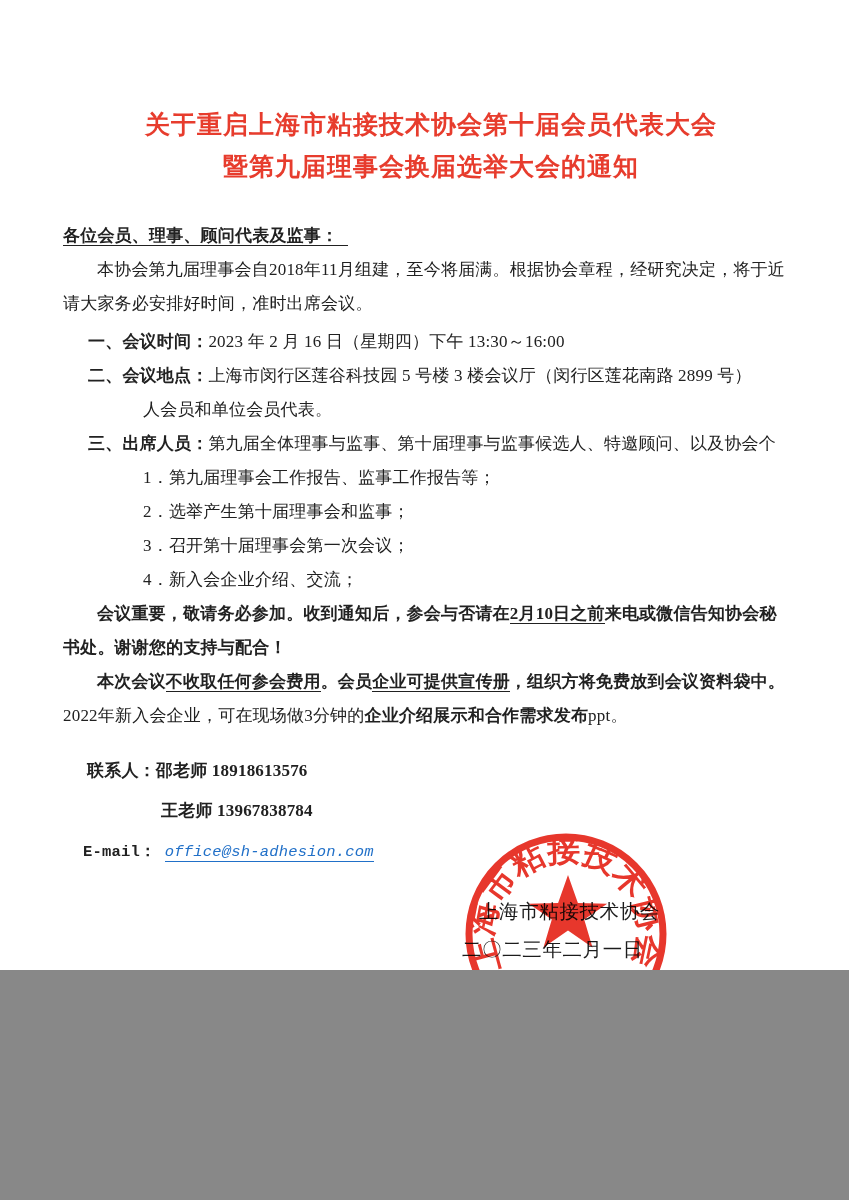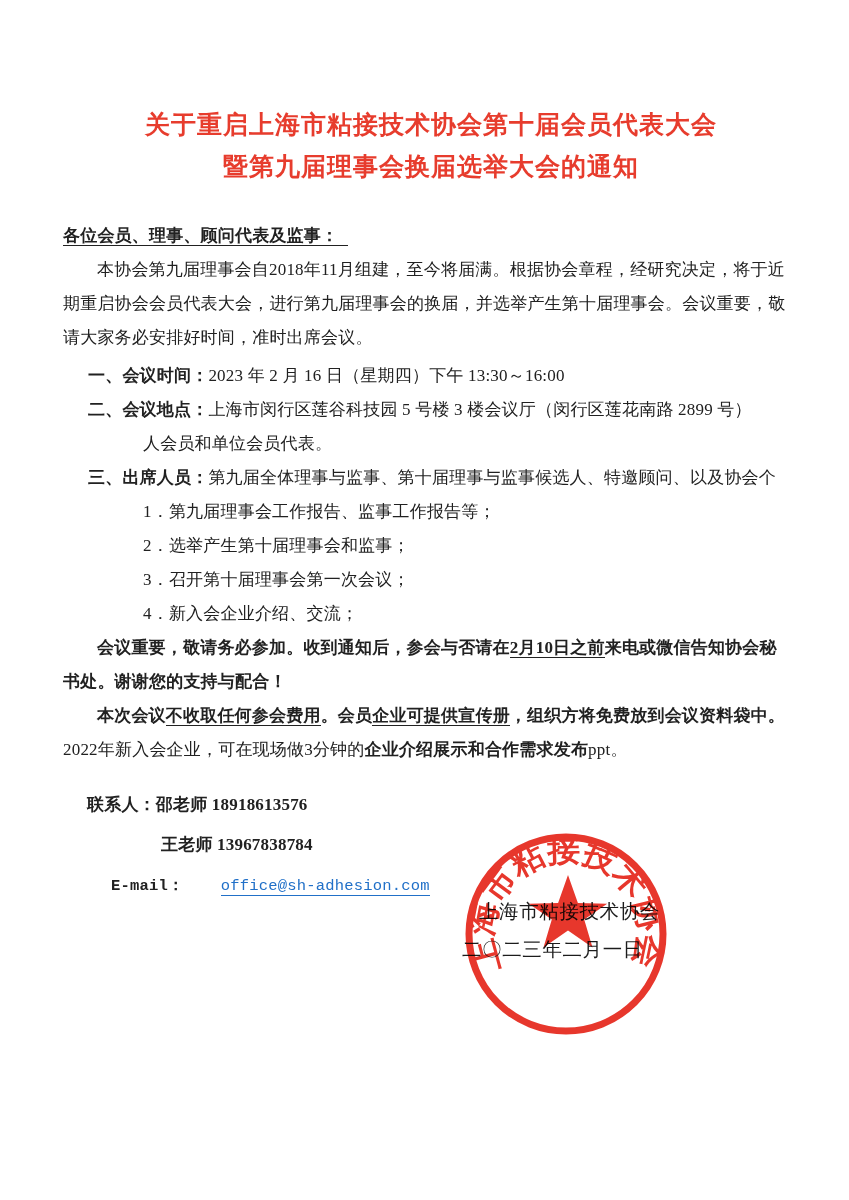--- a/index.html
+++ b/index.html
@@ -1,18 +1,18 @@
 <!DOCTYPE html>
 <html><head>
 <meta charset="utf-8">
 <style>
   html,body{margin:0;padding:0;background:#888;}
   .page{
     position:relative;
-    width:849px;height:1200px;
+    width:849px;height:970px;
     margin:0 auto;
     background:#ffffff;
     overflow:hidden;
     font-family:"Liberation Serif","DejaVu Serif",serif;
     color:#212121;
   }
   .doc{
     position:absolute;
     left:63px; right:50px; top:0;
   }
@@ -26,23 +26,23 @@
   .line.title{
     font-size:25px;
     line-height:42px;
     font-weight:bold;
     text-align:center;
     letter-spacing:1px;
     color:#e73c2d;
   }
   .b{font-weight:bold;text-align:right;}
   .u{border-bottom:1.5px solid currentColor;}
-  .mono{font-family:"Liberation Mono","DejaVu Sans Mono",monospace;font-size:15.5px;margin-left:28px;}
+  .mono{font-family:"Liberation Mono","DejaVu Sans Mono",monospace;font-size:15.5px;}
   .link{color:#2170c8;text-decoration:none;cursor:pointer;}
-  .link.u{border-bottom-color:#2170c8;}
+  .link.u{border-bottom-color:#2170c8;font-style:italic;}
   .salutation-pad{padding-right:10px;}
   .signature{
     position:absolute;
     font-family:"Liberation Serif","DejaVu Serif",serif;
     color:#1c1c1c;
     font-size:19.5px;
     letter-spacing:0.6px;
     white-space:nowrap;
     z-index:1;
   }
@@ -60,21 +60,20 @@
 </head>
 <body>
 
 <div class="page">
 
   <div class="doc">
       <div class="line title" style="margin-top: 104px; line-height: 42px;"><span>关于重启上海市粘接技术协会第十届会员代表大会</span></div>
       <div class="line title" style="line-height: 42px;"><span>暨第九届理事会换届选举大会的通知</span></div>
       <div class="line" style="margin-top: 31px;"><span class="b u salutation-pad">各位会员、理事、顾问代表及监事：</span></div>
       <div class="line" style="padding-left: 34px; font-family: Liberation Serif, serif;"><span>本协会第九届理事会自2018年11月组建，至今将届满。根据协会章程，经研究决定，将于近</span></div>
-      <div class="line"><span>期重启协会会员代表大会，进行第九届理事会的换届，并选举产生第十届理事会。会议重要，敬</span></div>
       <div class="line"><span>请大家务必安排好时间，准时出席会议。</span></div>
       <div class="line" style="margin-top: 4px; padding-left: 25px;"><span class="b">一、会议时间：</span><span>2023 年 2 月 16 日（星期四）下午 13:30～16:00</span></div>
       <div class="line" style="padding-left: 25px;"><span class="b">二、会议地点：</span><span>上海市闵行区莲谷科技园 5 号楼 3 楼会议厅（闵行区莲花南路 2899 号）</span></div>
       <div class="line" style="padding-left: 80px;"><span>人会员和单位会员代表。</span></div>
       <div class="line" style="padding-left: 25px;"><span class="b">三、出席人员：</span><span>第九届全体理事与监事、第十届理事与监事候选人、特邀顾问、以及协会个</span></div>
       <div class="line" style="padding-left: 80px;"><span>1．第九届理事会工作报告、监事工作报告等；</span></div>
       <div class="line" style="padding-left: 80px;"><span>2．选举产生第十届理事会和监事；</span></div>
       <div class="line" style="padding-left: 80px;"><span>3．召开第十届理事会第一次会议；</span></div>
       <div class="line" style="padding-left: 80px;"><span>4．新入会企业介绍、交流；</span></div>
       <div class="line" style="padding-left: 34px;"><span class="b">会议重要，敬请务必参加。收到通知后，参会与否请在</span><span class="b u">2月10日之前</span><span class="b">来电或微信告知协会秘</span></div>

